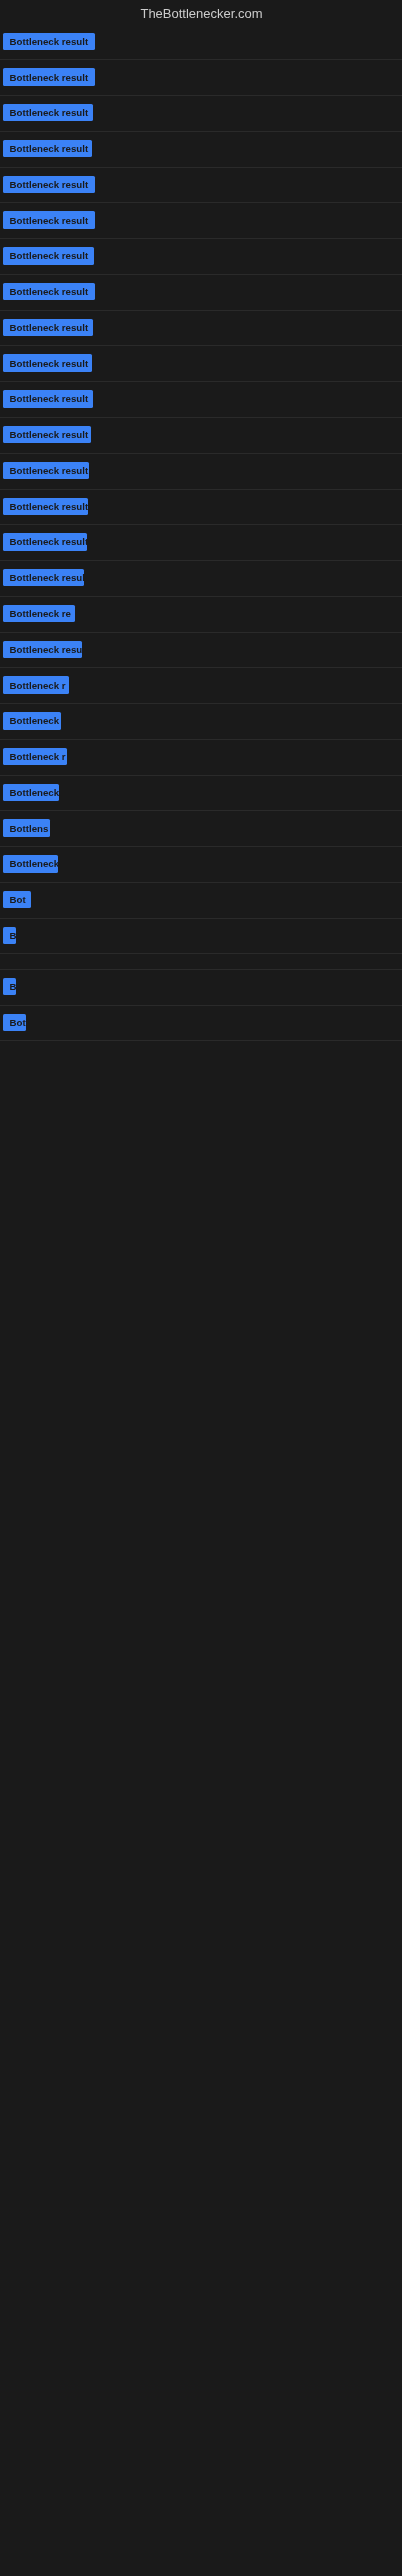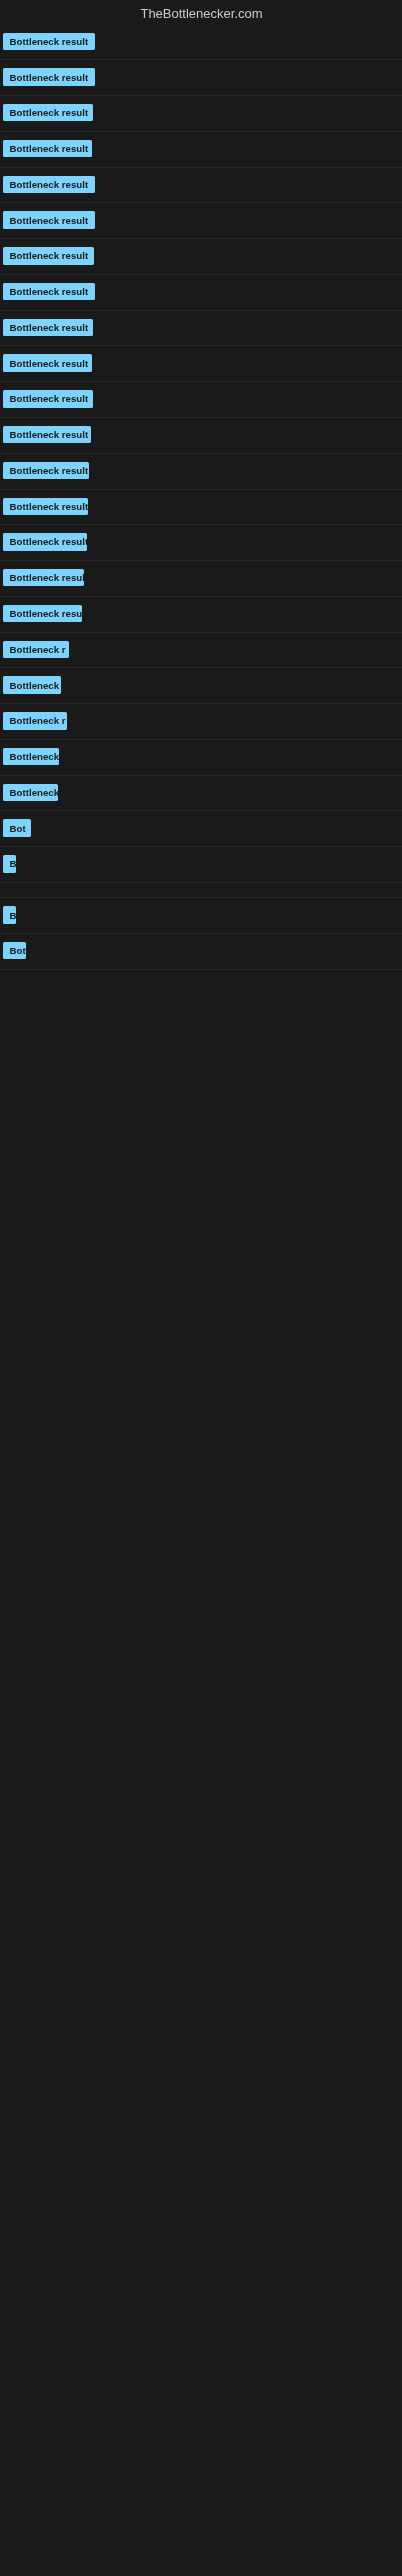--- a/index.html
+++ b/index.html
@@ -19,21 +19,21 @@
     .site-title {
       text-align: center;
       color: #cccccc;
       font-size: 13px;
       padding: 6.4px 0 3.2px 0;
       font-weight: normal;
     }
 
     .bottleneck-badge {
       display: inline-block;
-      background-color: #7dd3fc;
+      background-color: #3b82f6;
       color: #1a1a1a;
       font-size: 9.7px;
       font-weight: bold;
       padding: 3.2px 6.4px;
       border-radius: 1.6px;
       margin-left: 1.6px;
       white-space: nowrap;
       overflow: hidden;
     }
 
@@ -59,25 +59,27 @@
     <div class="row"><span class="bottleneck-badge" style="max-width: 91px;">Bottleneck result</span></div>
     <div class="row"><span class="bottleneck-badge" style="max-width: 95px;">Bottleneck result</span></div>
     <div class="row"><span class="bottleneck-badge" style="max-width: 90px;">Bottleneck result</span></div>
     <div class="row"><span class="bottleneck-badge" style="max-width: 89px;">Bottleneck result</span></div>
     <div class="row"><span class="bottleneck-badge" style="max-width: 90px;">Bottleneck result</span></div>
     <div class="row"><span class="bottleneck-badge" style="max-width: 88px;">Bottleneck result</span></div>
     <div class="row"><span class="bottleneck-badge" style="max-width: 86px;">Bottleneck result</span></div>
     <div class="row"><span class="bottleneck-badge" style="max-width: 85px;">Bottleneck result</span></div>
     <div class="row"><span class="bottleneck-badge" style="max-width: 84px;">Bottleneck result</span></div>
     <div class="row"><span class="bottleneck-badge" style="max-width: 81px;">Bottleneck result</span></div>
+    <div class="row"><span class="bottleneck-badge" style="max-width: 72px;">Bottleneck re</span></div>
     <div class="row"><span class="bottleneck-badge" style="max-width: 79px;">Bottleneck result</span></div>
     <div class="row"><span class="bottleneck-badge" style="max-width: 66px;">Bottleneck r</span></div>
     <div class="row"><span class="bottleneck-badge" style="max-width: 58px;">Bottleneck</span></div>
     <div class="row"><span class="bottleneck-badge" style="max-width: 64px;">Bottleneck r</span></div>
     <div class="row"><span class="bottleneck-badge" style="max-width: 56px;">Bottleneck</span></div>
+    <div class="row"><span class="bottleneck-badge" style="max-width: 47px;">Bottlens</span></div>
     <div class="row"><span class="bottleneck-badge" style="max-width: 55px;">Bottleneck</span></div>
     <div class="row"><span class="bottleneck-badge" style="max-width: 28px;">Bot</span></div>
     <div class="row"><span class="bottleneck-badge" style="max-width: 13px;">B</span></div>
     <div class="row"></div>
     <div class="row"><span class="bottleneck-badge" style="max-width: 11.3px;">B</span></div>
     <div class="row"><span class="bottleneck-badge" style="max-width: 22.5px;">Bott</span></div>
   </div>
 
 
 </body></html>

